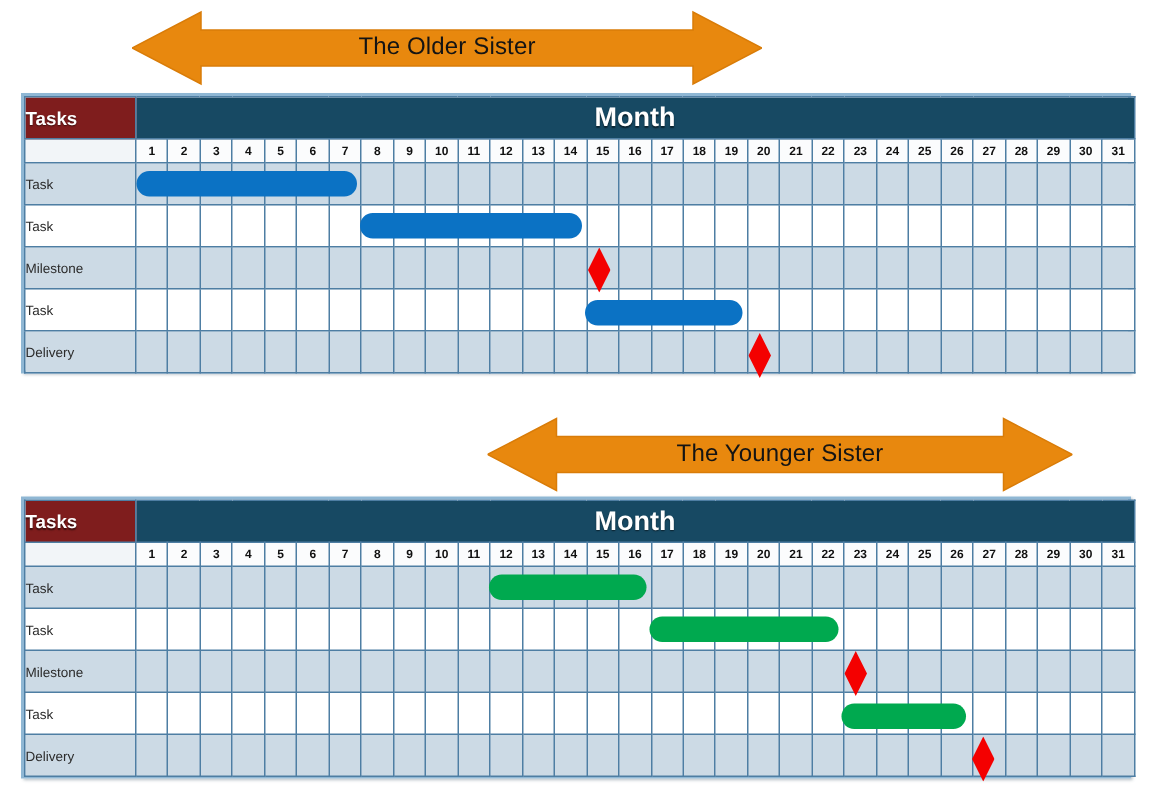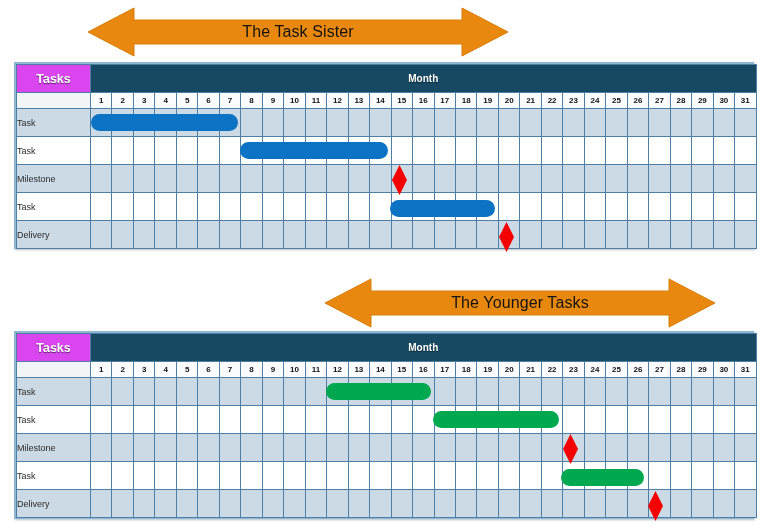--- a/index.html
+++ b/index.html
@@ -35,30 +35,30 @@
 
   .gtable{border-collapse:collapse;width:100%;height:100%;table-layout:fixed;}
   .gtable td,.gtable th{
     border:1px solid #4e7ea3;
     padding:0;margin:0;
     box-sizing:border-box;
   }
 
   
   .hdr-tasks{
-    background:#d946ef;color:#ffffff;
+    background:#7f1d1d;color:#ffffff;
     font-size:12.5px;font-weight:bold;
-    text-align:center;vertical-align:middle;
+    text-align:left;vertical-align:middle;
     height:28px;
     text-shadow:0 1px 1px rgba(0,0,0,.55);
     border:1px solid #2f6fa0;
   }
   .hdr-month{
     background:#174963;color:#ffffff;
-    font-size:10px;font-weight:bold;
+    font-size:18px;font-weight:bold;
     text-align:center;vertical-align:middle;
     height:28px;
     text-shadow:0 1px 1px rgba(0,0,0,.55);
     border:1px solid #2f6fa0;
   }
 
   
   .day-blank{
     background:#f2f5f8;height:16px;border:1px solid #4e7ea3;
   }
@@ -90,21 +90,21 @@
   .diamond{position:absolute;}
   .diamond svg{display:block;}
 </style>
 </head>
 <body>
 
 <div class="banner" style="left:88px;top:6px;width:420px;height:52px;">
   <svg viewBox="0 0 420 52" preserveAspectRatio="none">
     <polygon points="0,26 46,2 46,14 374,14 374,2 420,26 374,50 374,38 46,38 46,50" fill="#e8880e" stroke="#d97c08" stroke-width="1"></polygon>
   </svg>
-  <div class="banner-label">The Task Sister</div>
+  <div class="banner-label">The Older Sister</div>
 </div>
 
 <div class="gantt" style="left:14px;top:62px;width:740px;height:187px;">
   <div class="gantt-inner">
     <table class="gtable">
       <colgroup>
         <col style="width:74px;">
         <col span="31" style="width:21.48px;">
       </colgroup>
       <tbody>
@@ -334,21 +334,21 @@
           </svg>
         </div>
       </div>
   </div>
 </div>
 
 <div class="banner" style="left:325px;top:277px;width:390px;height:52px;">
   <svg viewBox="0 0 390 52" preserveAspectRatio="none">
     <polygon points="0,26 46,2 46,14 344,14 344,2 390,26 344,50 344,38 46,38 46,50" fill="#e8880e" stroke="#d97c08" stroke-width="1"></polygon>
   </svg>
-  <div class="banner-label">The Younger Tasks</div>
+  <div class="banner-label">The Younger Sister</div>
 </div>
 
 <div class="gantt" style="left:14px;top:331px;width:740px;height:188px;">
   <div class="gantt-inner">
     <table class="gtable">
       <colgroup>
         <col style="width:74px;">
         <col span="31" style="width:21.48px;">
       </colgroup>
       <tbody>

